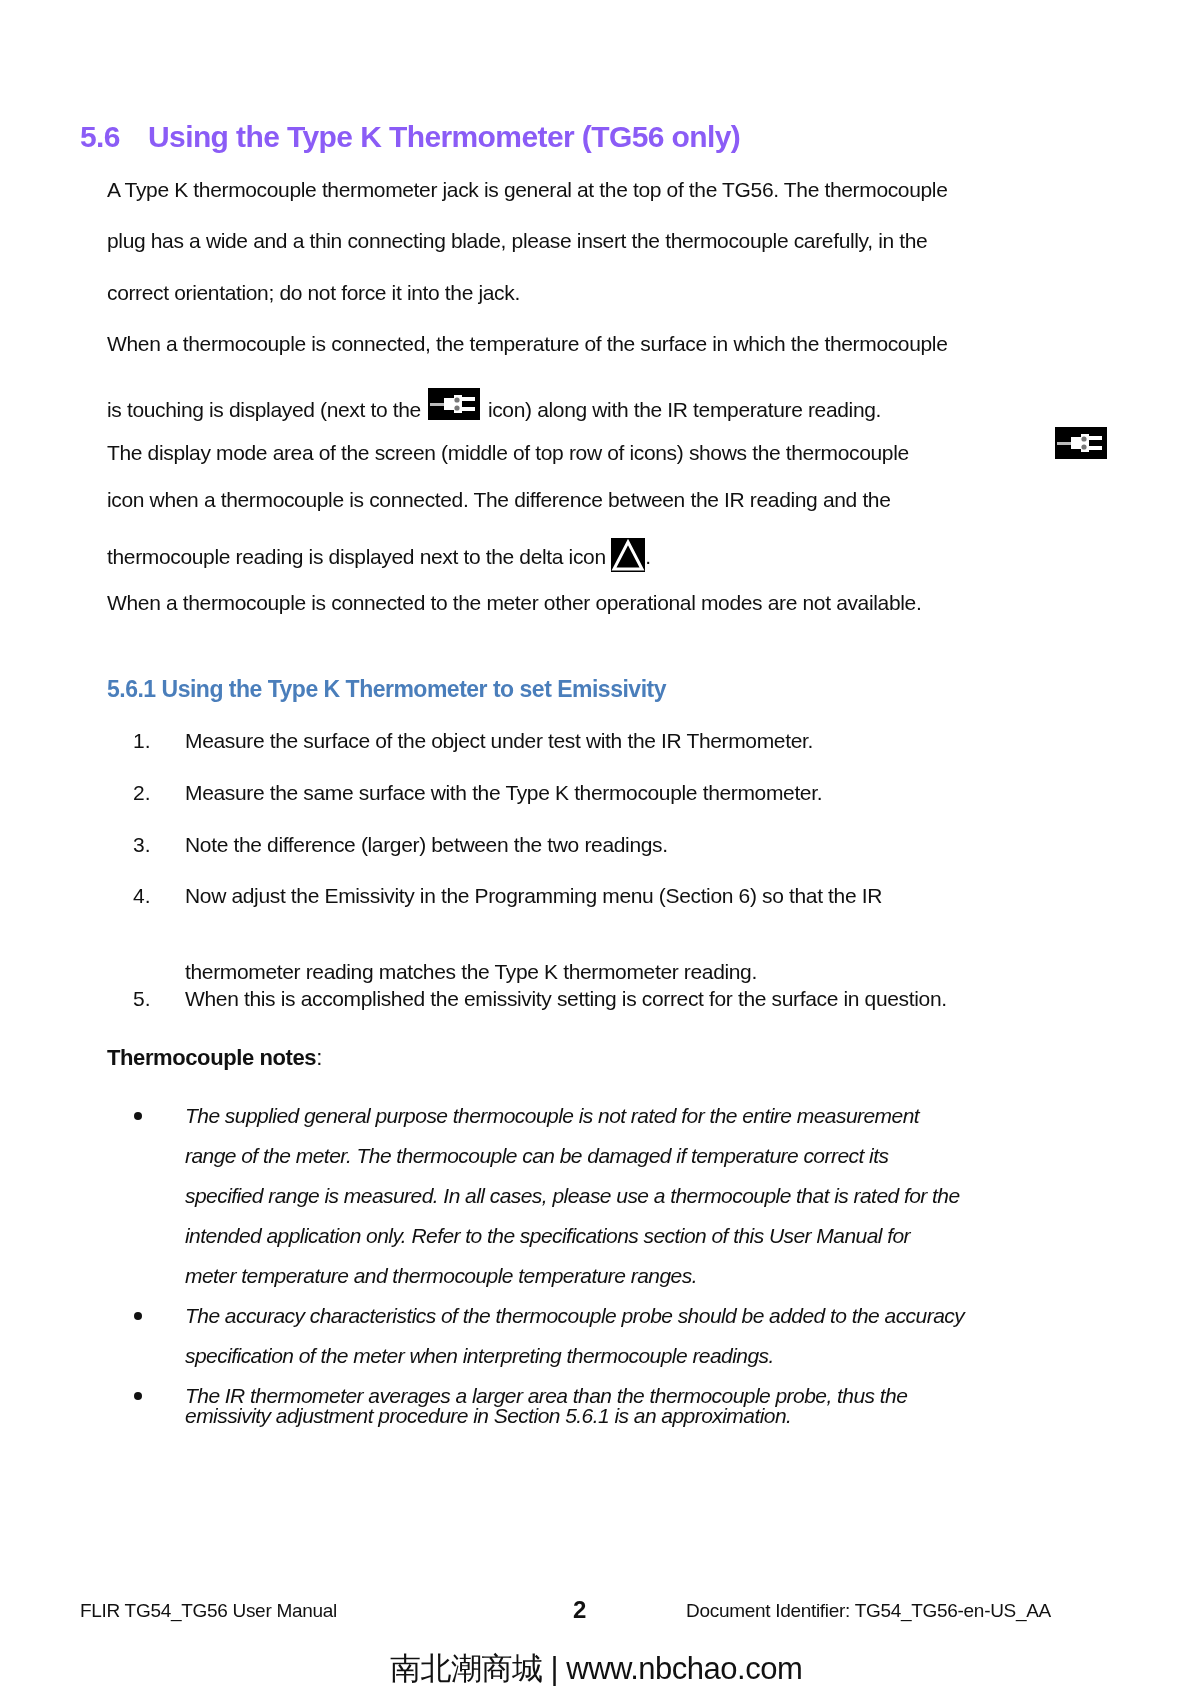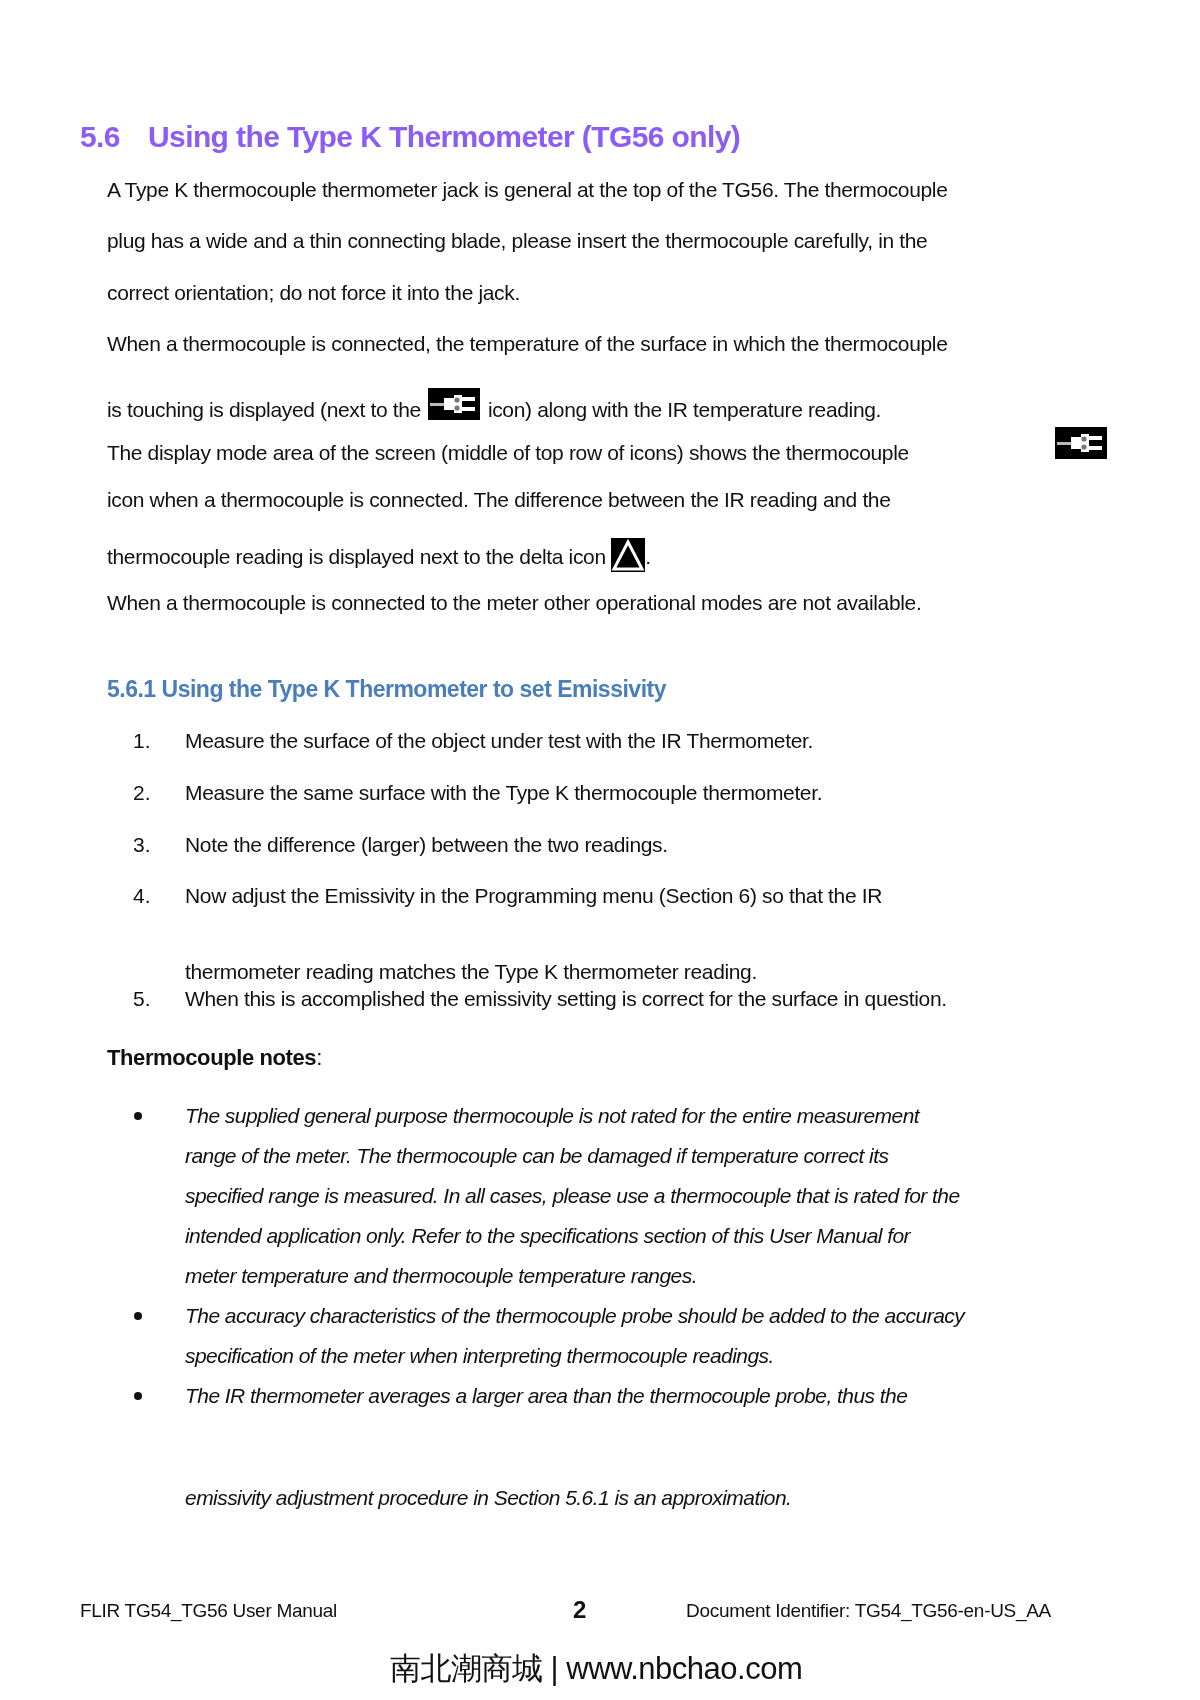--- a/index.html
+++ b/index.html
@@ -102,19 +102,19 @@
 <div class="it" style="top:1183px;">specified range is measured. In all cases, please use a thermocouple that is rated for the</div>
 <div class="it" style="top:1223px;">intended application only. Refer to the specifications section of this User Manual for</div>
 <div class="it" style="top:1263px;">meter temperature and thermocouple temperature ranges.</div>
 
 <div class="bullet" style="top:1312px;"></div>
 <div class="it" style="top:1303px;">The accuracy characteristics of the thermocouple probe should be added to the accuracy</div>
 <div class="it" style="top:1343px;">specification of the meter when interpreting thermocouple readings.</div>
 
 <div class="bullet" style="top:1392px;"></div>
 <div class="it" style="top:1383px;">The IR thermometer averages a larger area than the thermocouple probe, thus the</div>
-<div class="it" style="top:1485px;">emissivity adjustment procedure in Section 5.6.1 is an approximation.</div>
+<div class="it" style="top:1403px;">emissivity adjustment procedure in Section 5.6.1 is an approximation.</div>
 
 <div class="footer" style="left:80px;">FLIR TG54_TG56 User Manual</div>
 <div class="pagenum">2</div>
 <div class="footer" style="left:686px;">Document Identifier: TG54_TG56-en-US_AA</div>
 
 <div class="watermark">南北潮商城 | www.nbchao.com</div>
 
 </body></html>

